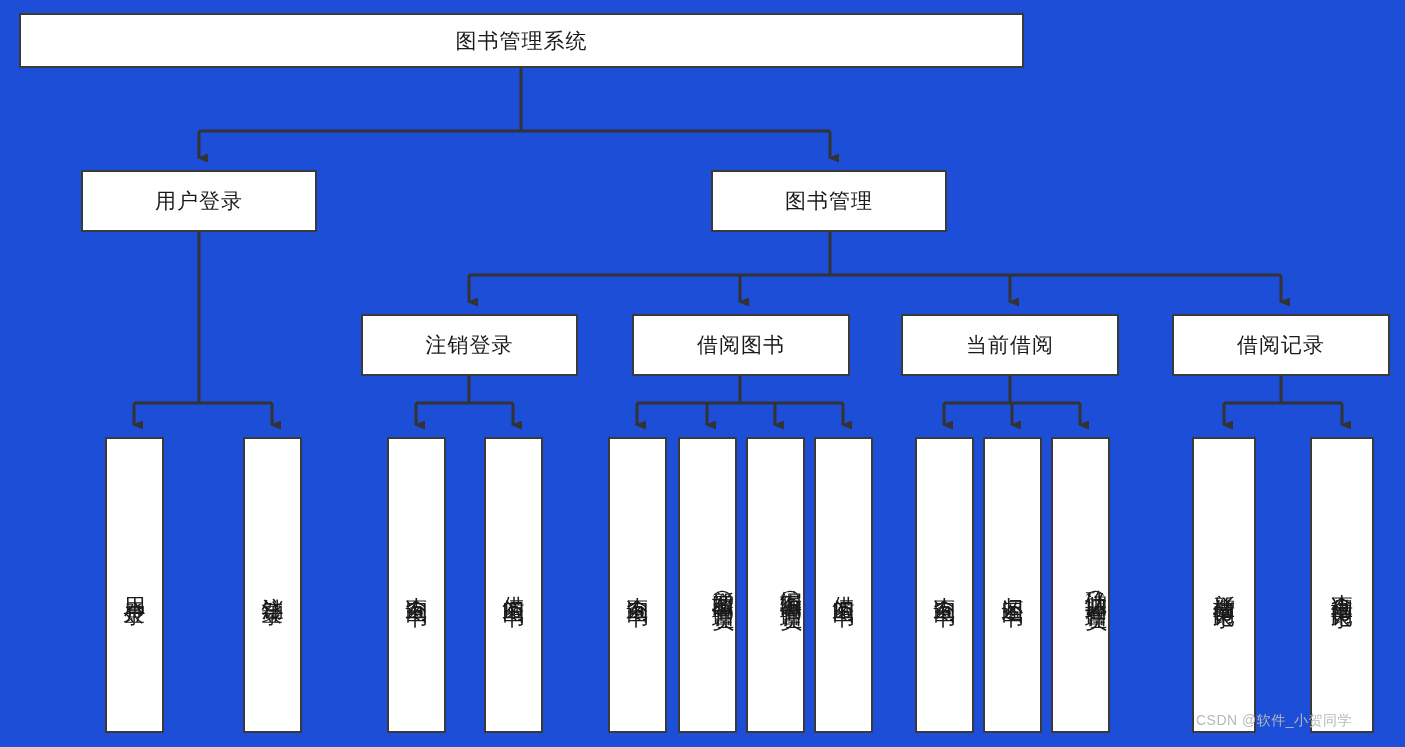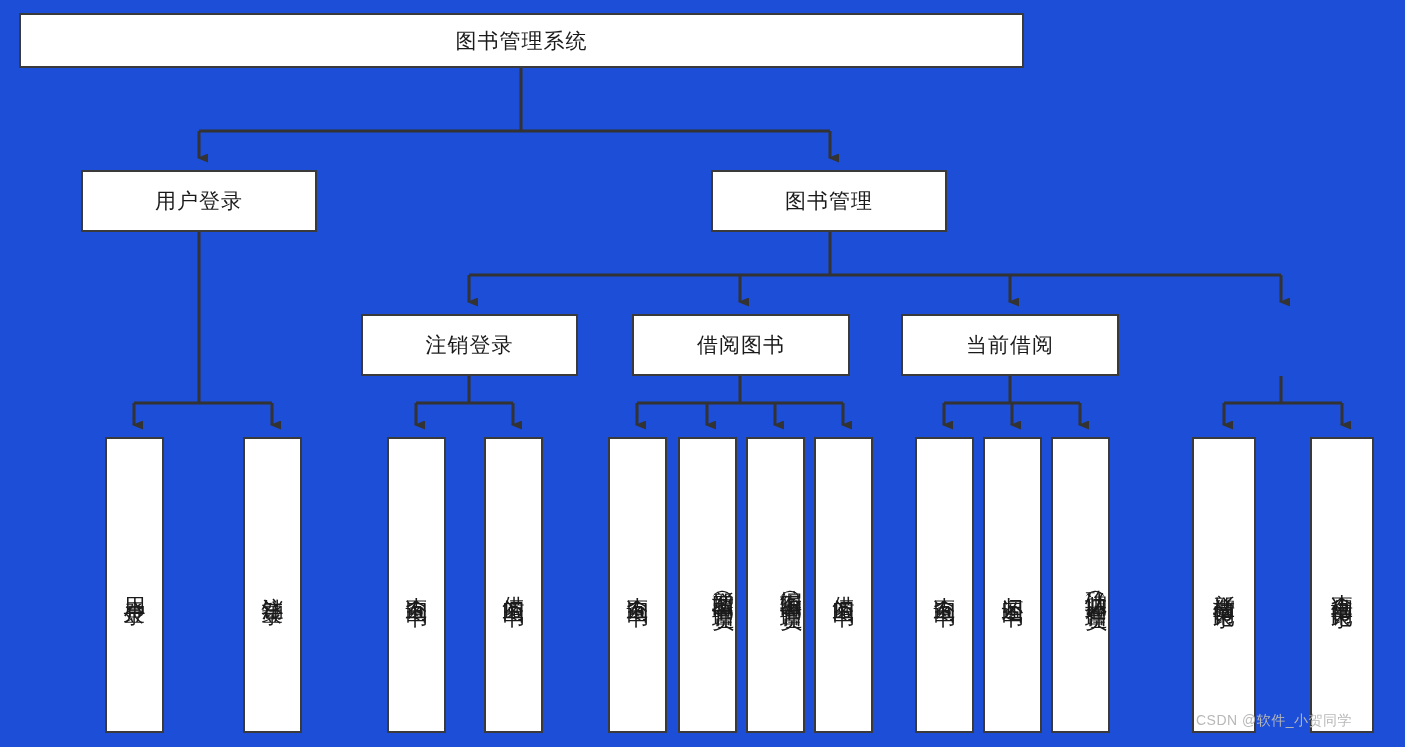--- a/index.html
+++ b/index.html
@@ -119,20 +119,21 @@
   </svg>
 
   <div class="node node-h" style="left: 19px; top: 13px; width: 1005px; height: 55px;">图书管理系统</div>
 
   <div class="node node-h" style="left: 81px; top: 170px; width: 236px; height: 62px;">用户登录</div>
   <div class="node node-h" style="left: 711px; top: 170px; width: 236px; height: 62px;">图书管理</div>
 
   <div class="node node-h" style="left: 361px; top: 314px; width: 217px; height: 62px;">注销登录</div>
   <div class="node node-h" style="left: 632px; top: 314px; width: 218px; height: 62px;">借阅图书</div>
   <div class="node node-h" style="left: 901px; top: 314px; width: 218px; height: 62px;">当前借阅</div>
+  <div class="node node-h" style="left: 1172px; top: 314px; width: 218px; height: 62px;">借阅记录</div>
 
   <div class="node node-v center-v" style="left: 105px; top: 437px; width: 59px; height: 296px;">用户登录</div>
   <div class="node node-v center-v" style="left: 243px; top: 437px; width: 59px; height: 296px;">注销登录</div>
   <div class="node node-v center-v" style="left: 387px; top: 437px; width: 59px; height: 296px;">查询图书</div>
   <div class="node node-v center-v" style="left: 484px; top: 437px; width: 59px; height: 296px;">借阅图书</div>
   <div class="node node-v center-v" style="left: 608px; top: 437px; width: 59px; height: 296px;">查询图书</div>
   <div class="node node-v" style="left: 678px; top: 437px; width: 59px; height: 296px;">新增图书（管理员）</div>
   <div class="node node-v" style="left: 746px; top: 437px; width: 59px; height: 296px;">编辑图书（管理员）</div>
   <div class="node node-v center-v" style="left: 814px; top: 437px; width: 59px; height: 296px;">借阅图书</div>
   <div class="node node-v center-v" style="left: 915px; top: 437px; width: 59px; height: 296px;">查询图书</div>

